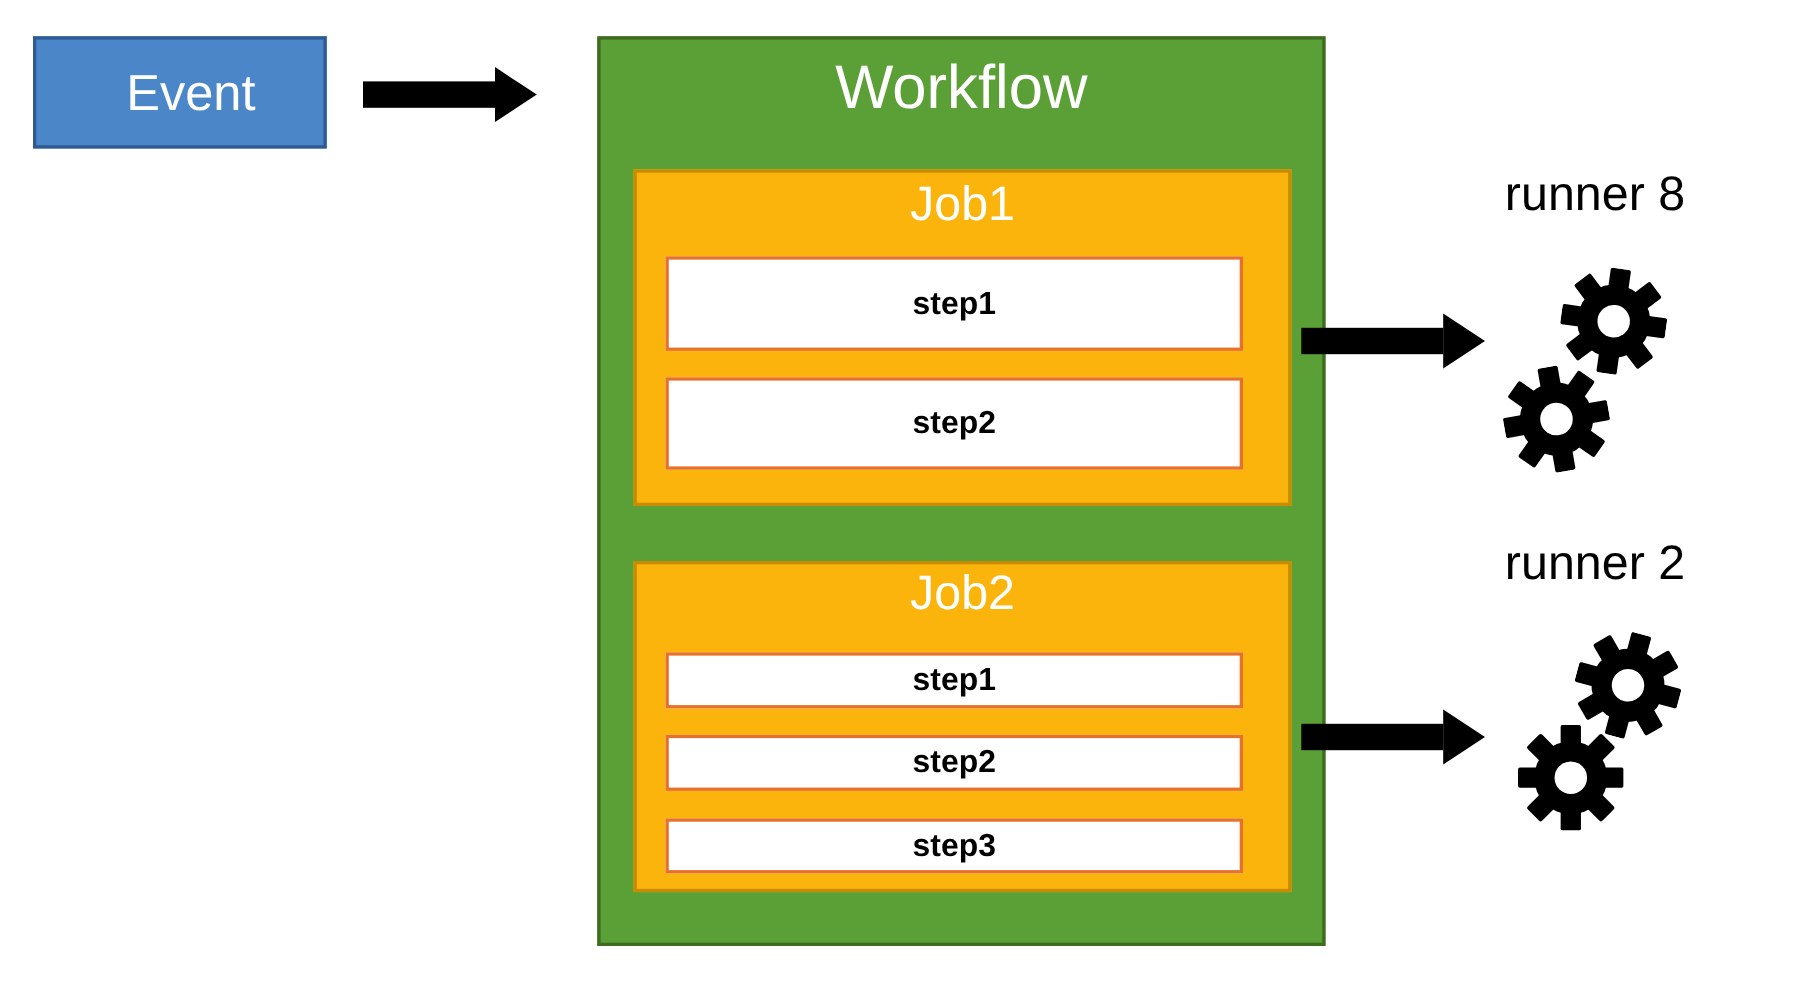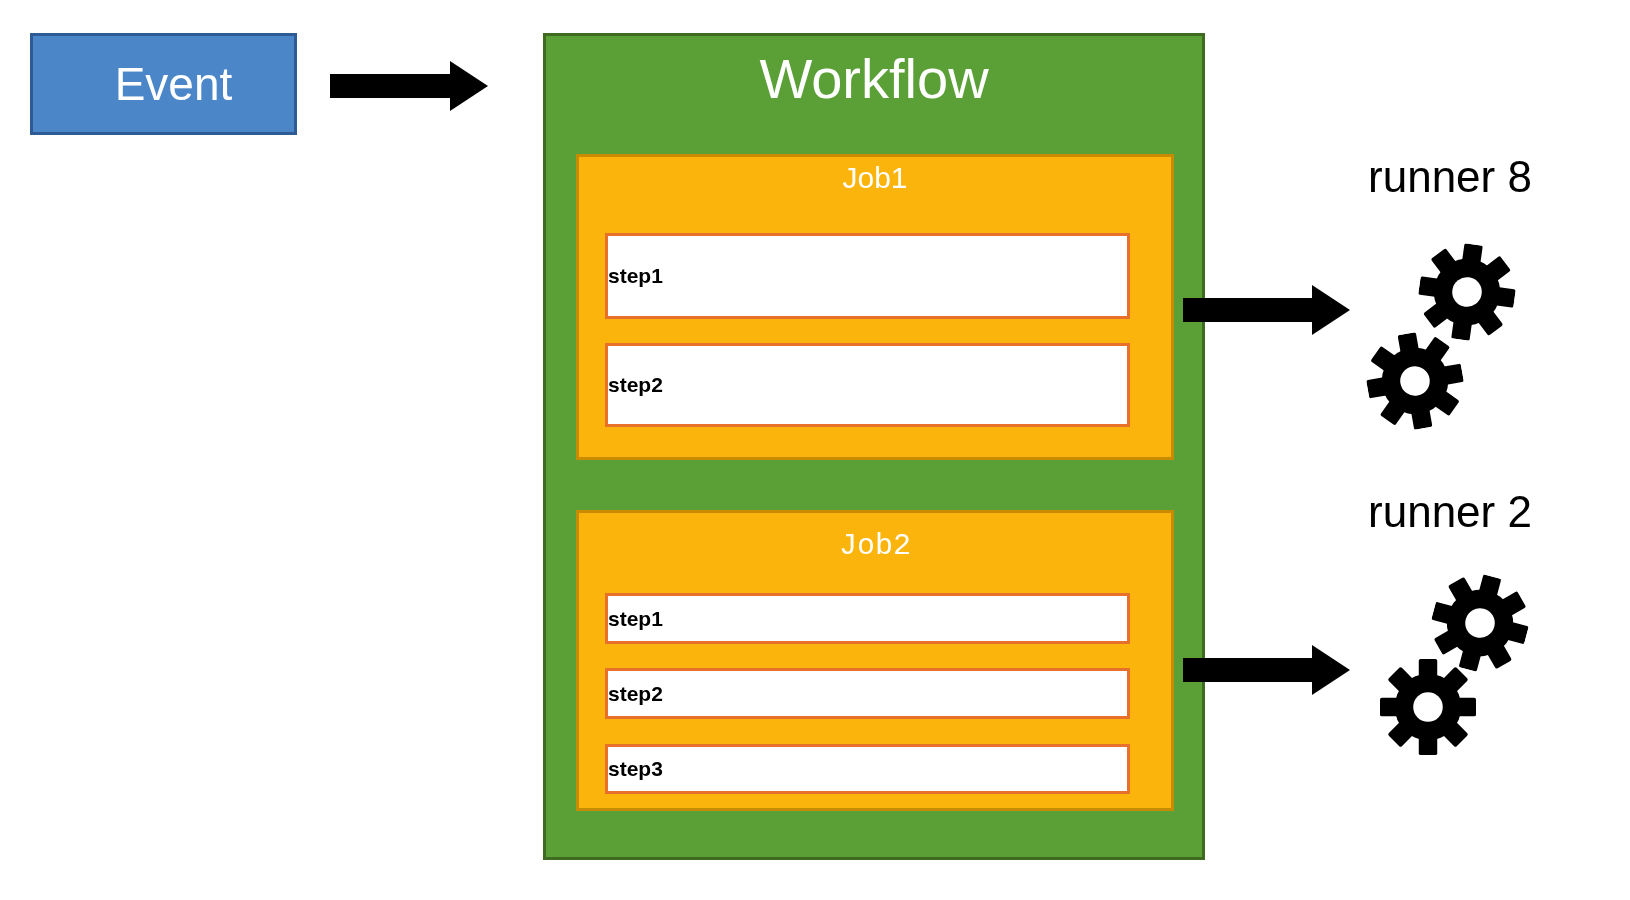--- a/index.html
+++ b/index.html
@@ -47,28 +47,28 @@
   }
 
   
   .job{
     position:absolute; left:30px; width:598px;
     background:var(--job-fill); border:3px solid var(--job-border);
   }
   .job-1{top:118px; height:306px;}
   .job-2{top:474px; height:301px;}
   .job-title{
-    text-align:center; color:var(--text-on-color); font-size:30px; margin-top:4px;
-  }
-  .job-2 .job-title{margin-top:16px;font-family:Liberation Mono, monospace;}
+    text-align:center; color:var(--text-on-color); font-size:44px; margin-top:4px;
+  }
+  .job-2 .job-title{margin-top:2px;}
   .step{
     position:absolute; left:26px; width:525px;
     background:var(--step-fill); border:3px solid var(--step-border);
-    display:flex; align-items:center; 
-    color:var(--text-dark); font-size:21px; font-weight:bold;
+    display:flex; align-items:center; justify-content:center;
+    color:var(--text-dark); font-size:29px; font-weight:bold;
   }
   .job-1 .step-1{top:76px;  height:86px;}
   .job-1 .step-2{top:186px; height:84px;}
   .job-2 .step-1{top:80px;  height:51px;}
   .job-2 .step-2{top:155px; height:51px;}
   .job-2 .step-3{top:231px; height:50px;}
 
   
   .runner-label{
     position:absolute; width:310px; text-align:center;

